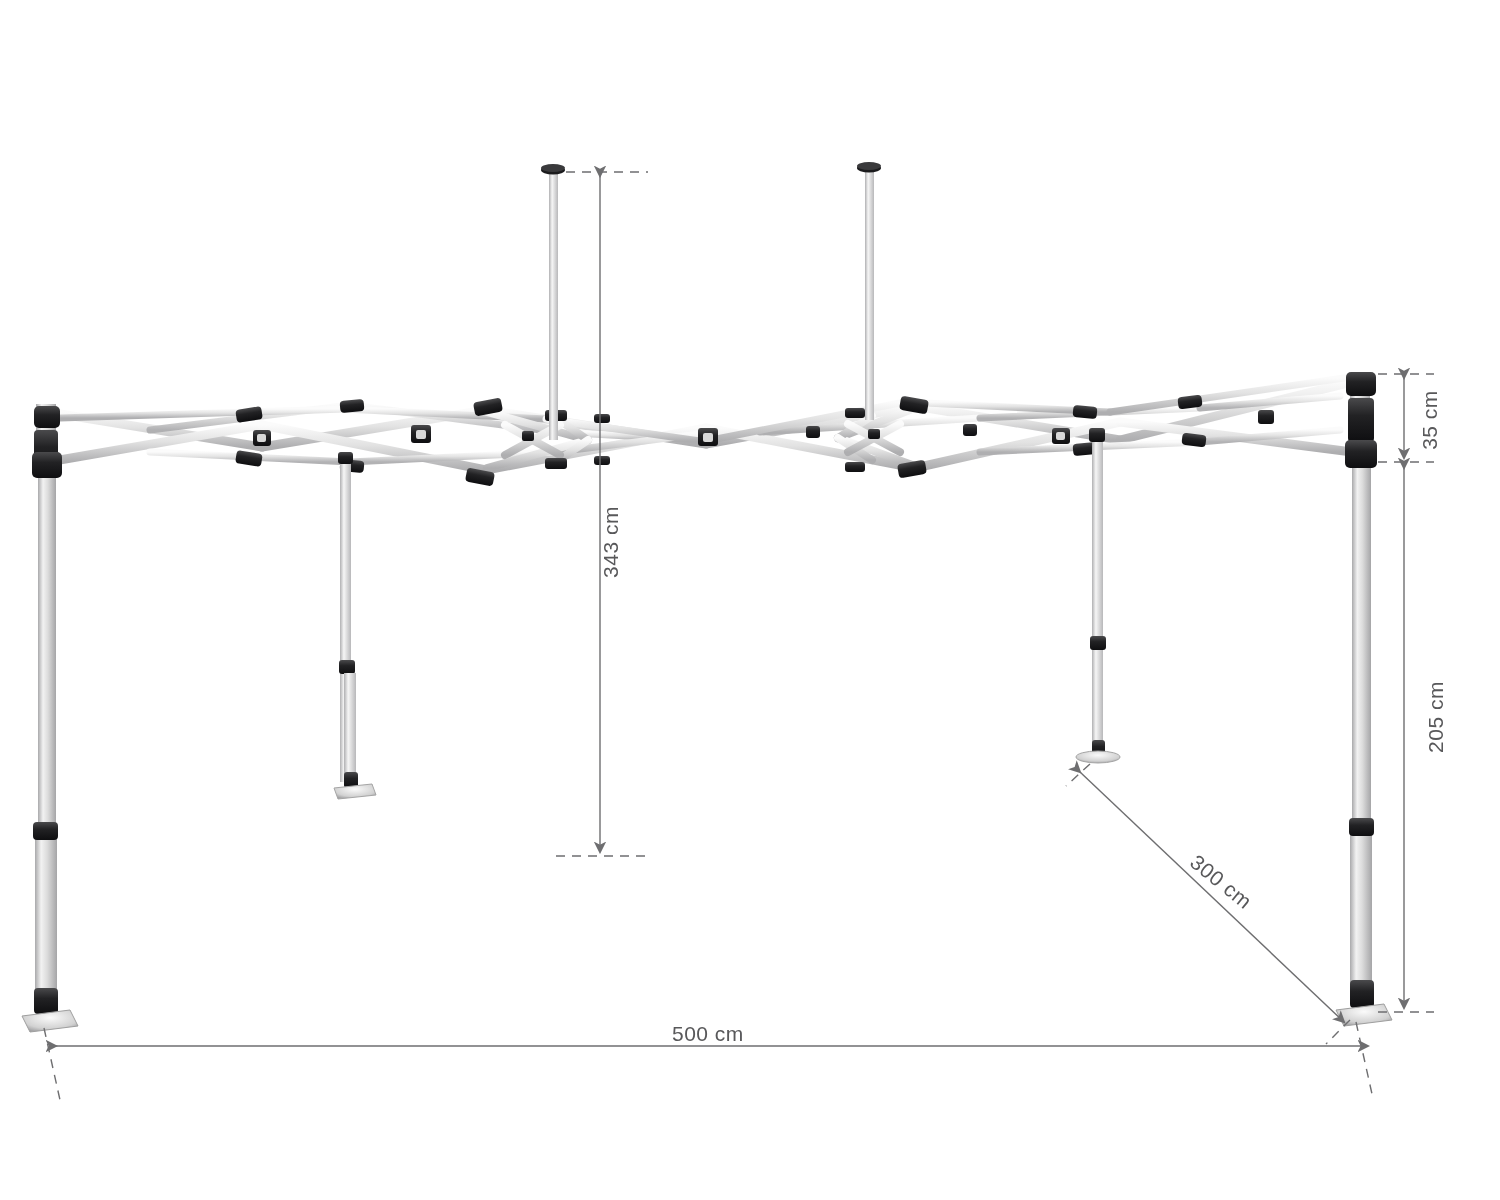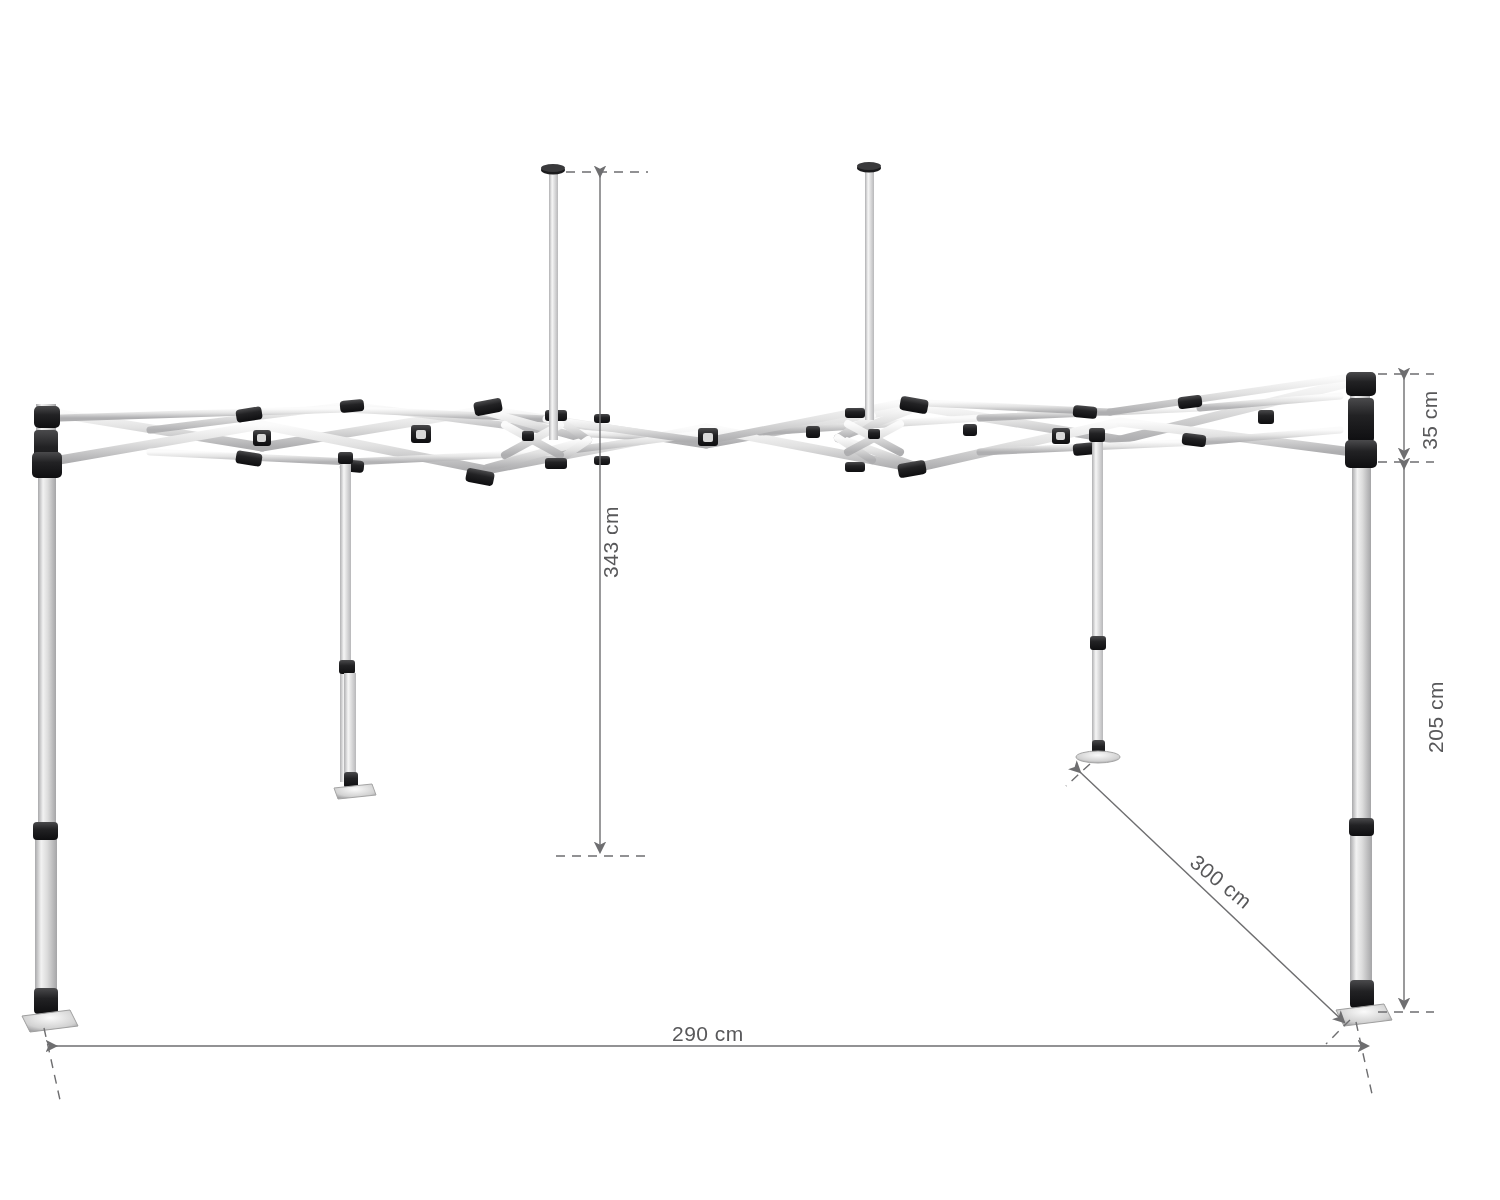--- a/index.html
+++ b/index.html
@@ -279,15 +279,15 @@
   </svg>
 
   <div class="dim-label rot90" style="left:575px; top:530px;">343 cm</div>
 
   <div class="dim-label rot90" style="left:1400px; top:408px;">35 cm</div>
 
   <div class="dim-label rot90" style="left:1400px; top:705px;">205 cm</div>
 
   <div class="dim-label rot-diag" style="left:1185px; top:870px;">300 cm</div>
 
-  <div class="dim-label" style="left:672px; top:1022px;">290 cm</div>
+  <div class="dim-label" style="left:672px; top:1022px;">500 cm</div>
 
 </div>
 
 </body></html>

